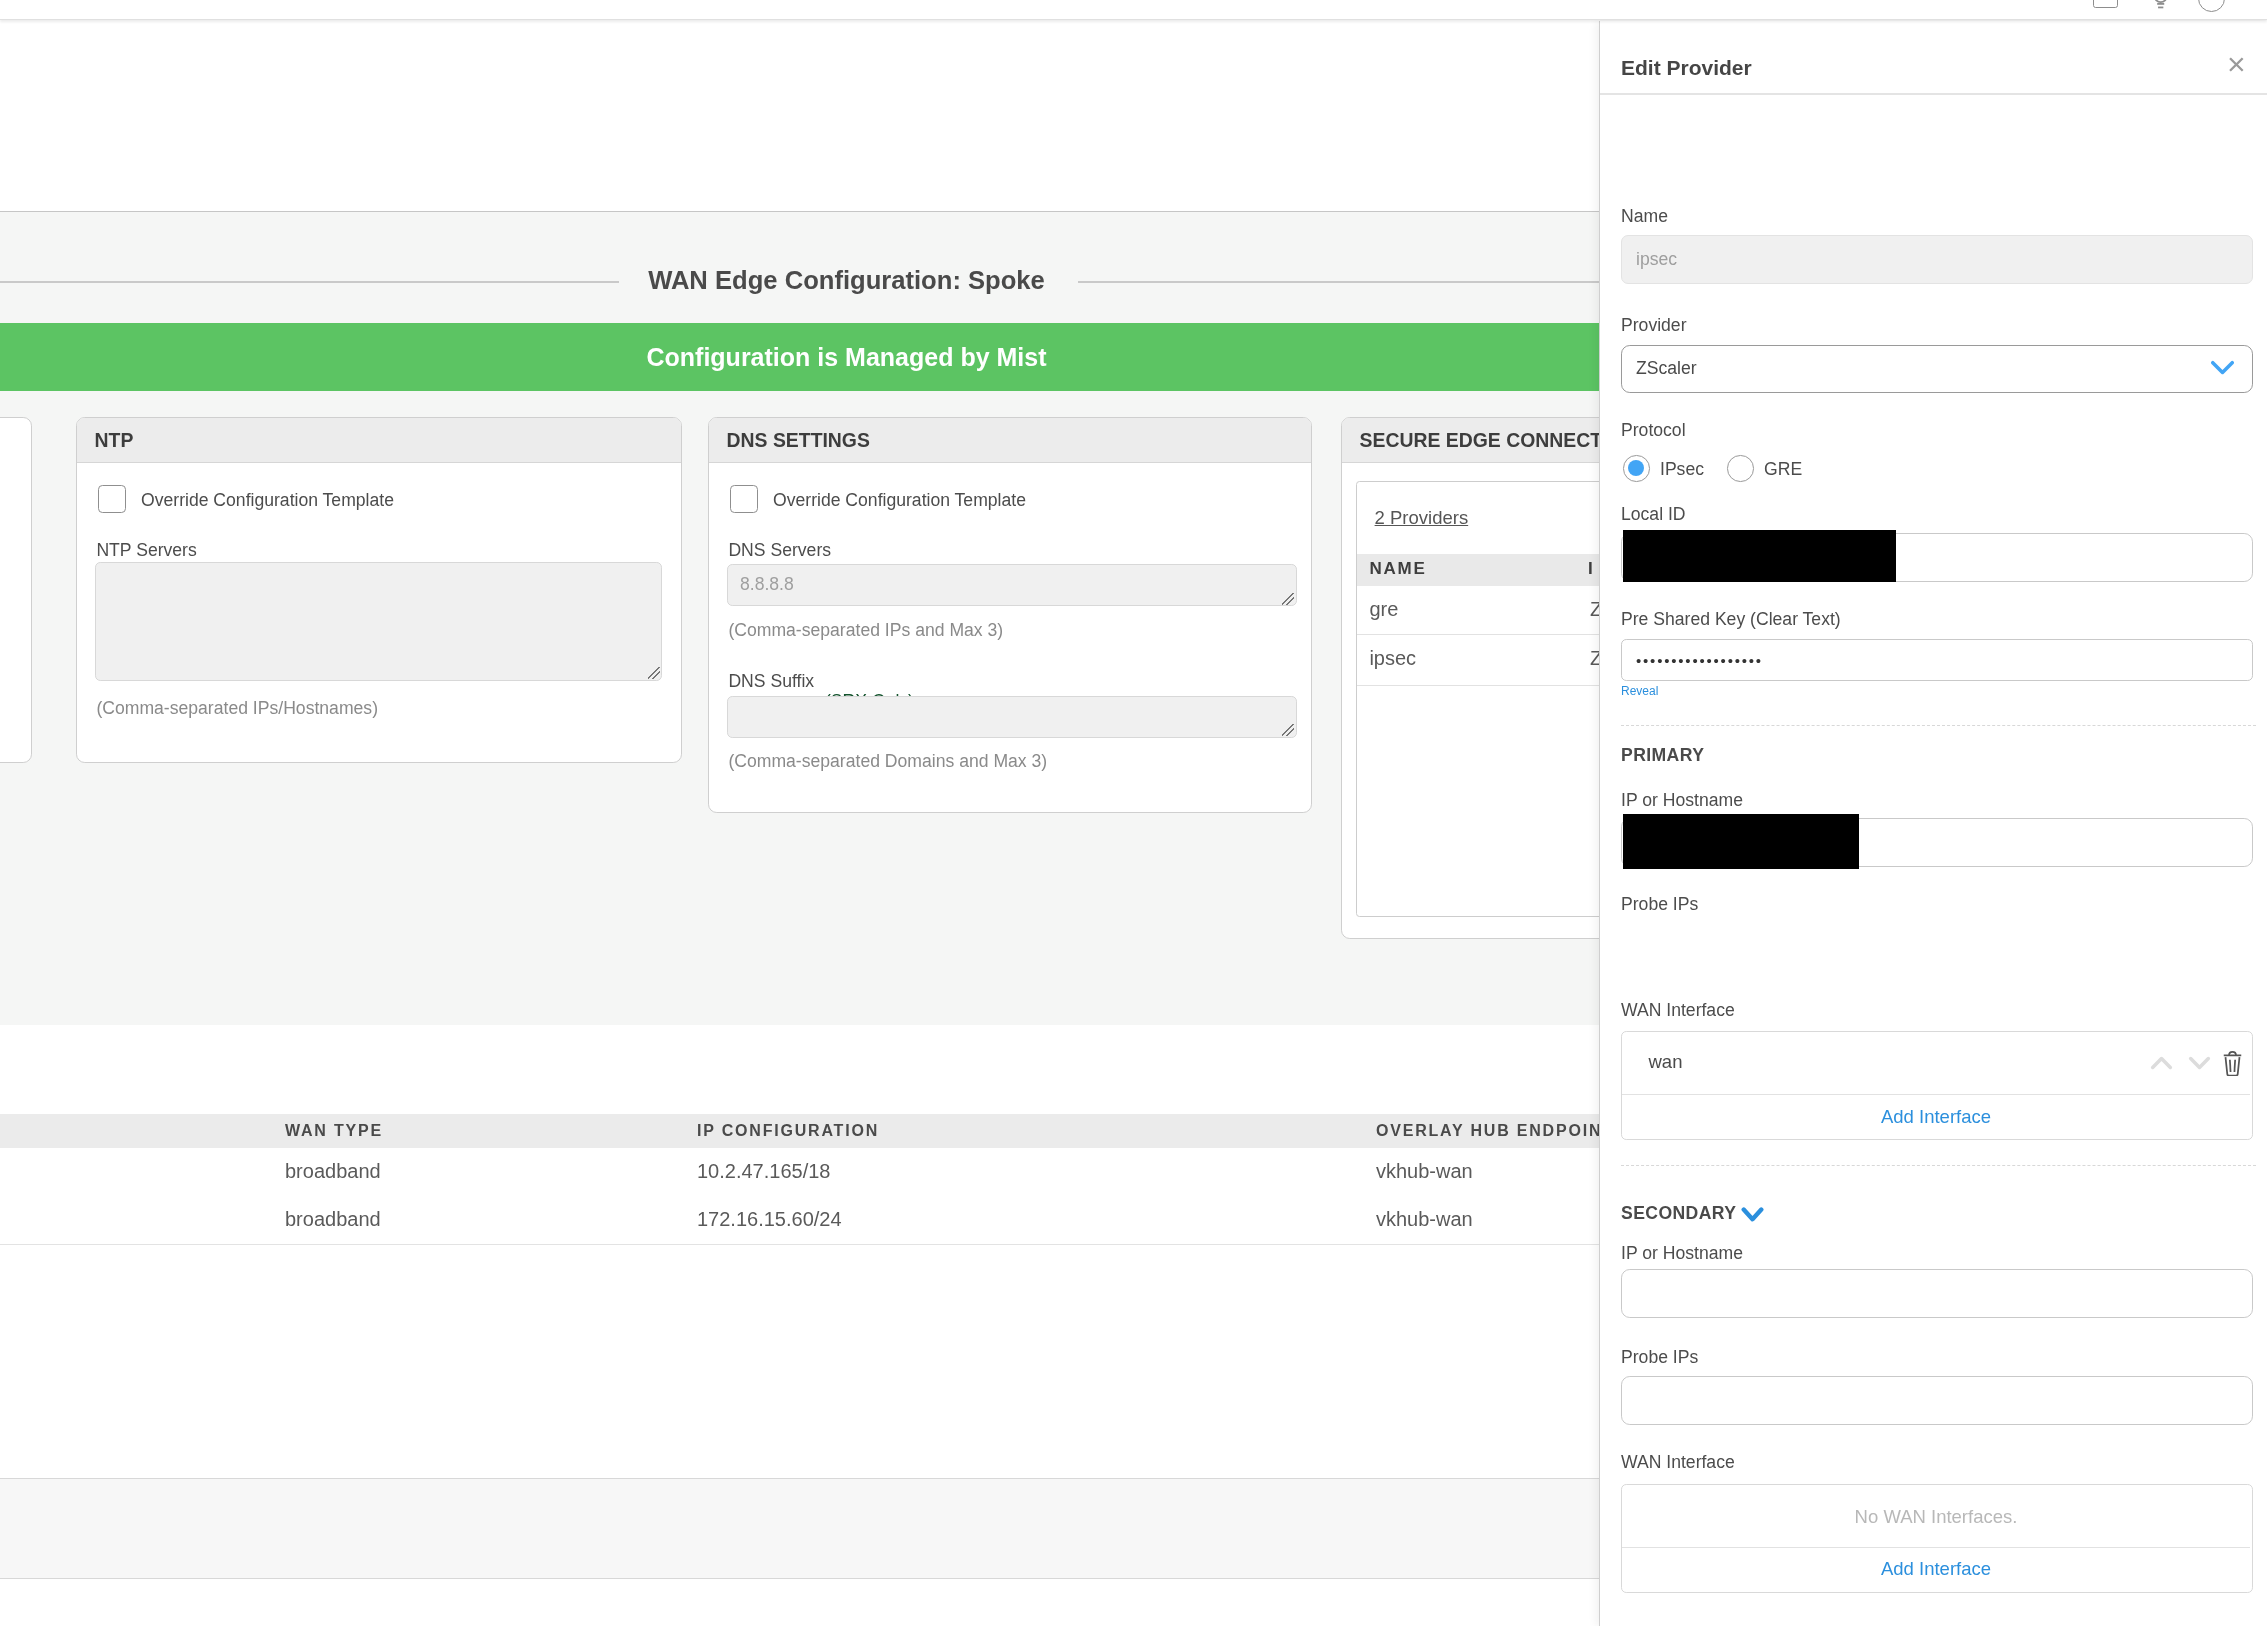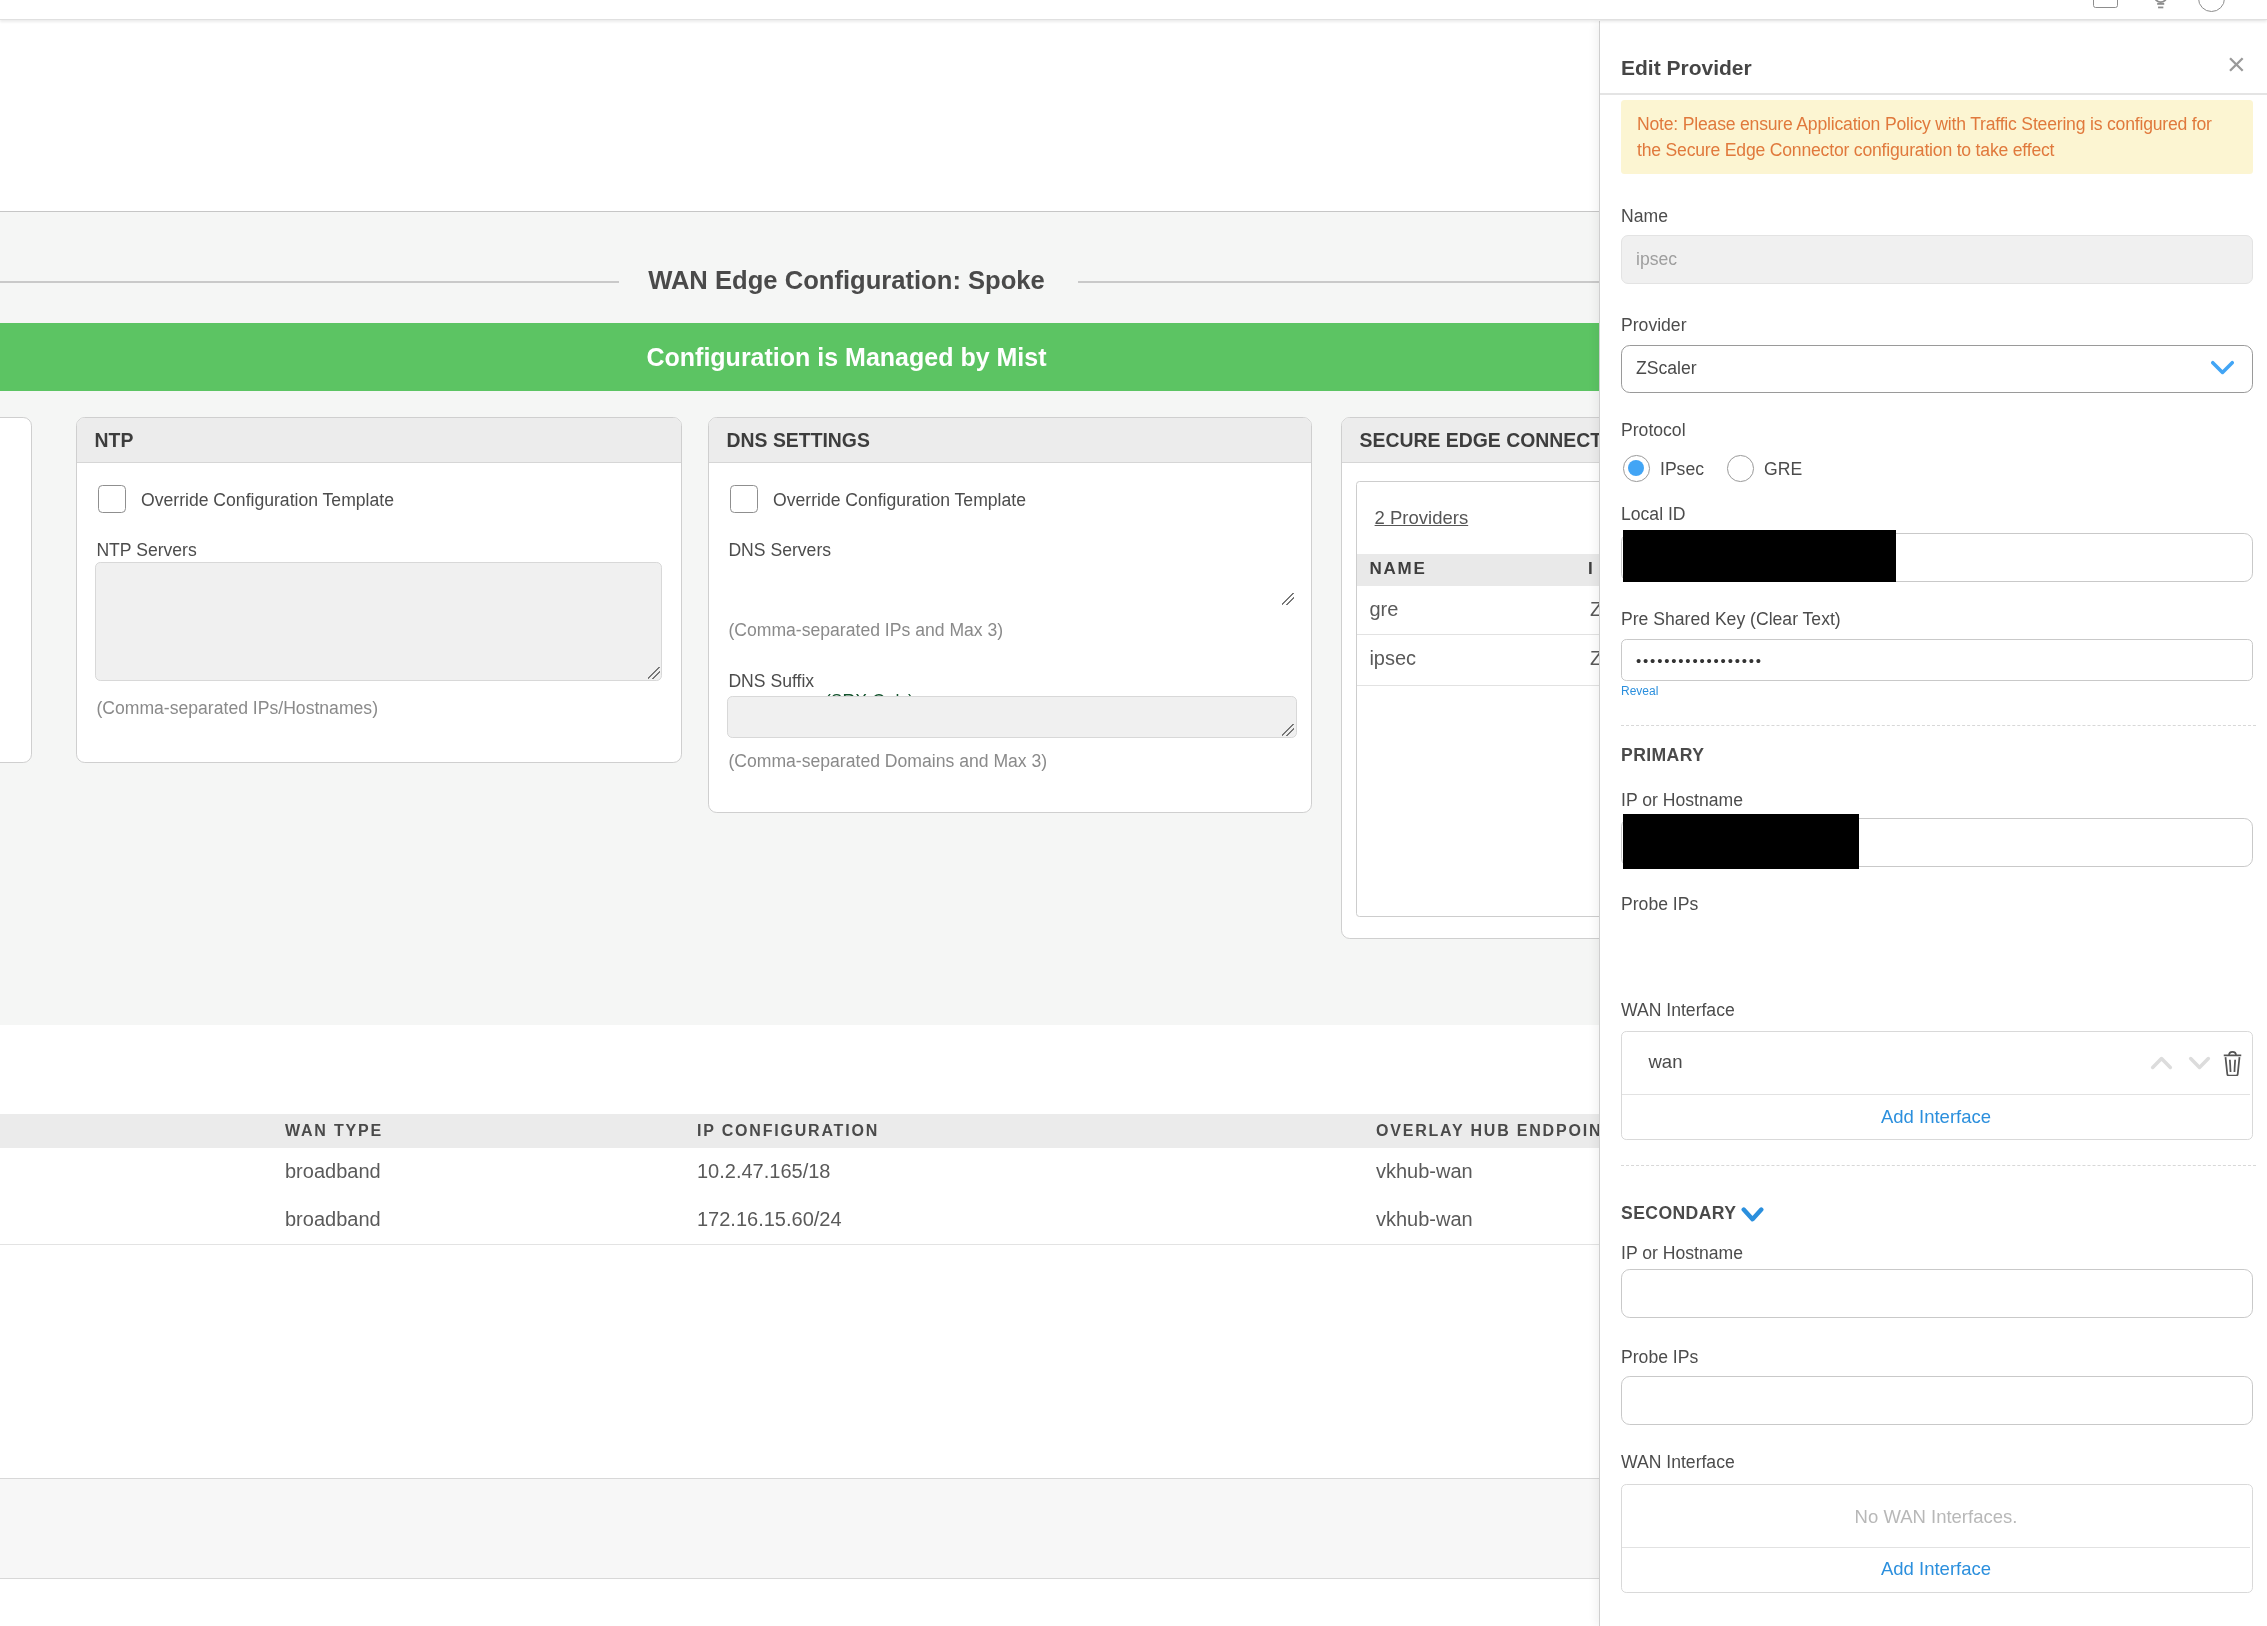--- a/index.html
+++ b/index.html
@@ -72,20 +72,21 @@
     <span class="grip" style="left:571px;top:249px;"></span>
     <span class="hint" style="position:absolute;left:19.4px;top:280px;">(Comma-separated IPs/Hostnames)</span>
   </div>
 
   <div class="abs card" style="left:708px;top:417px;width:604px;height:396px;">
     <div class="card-head"></div>
     <div class="card-title">DNS SETTINGS</div>
     <span class="cbx" style="left:21px;top:67px;"></span>
     <span class="lbl" style="position:absolute;left:64px;top:72px;">Override Configuration Template</span>
     <span class="lbl" style="position:absolute;left:19.4px;top:122px;">DNS Servers</span>
+    <textarea class="t-area" disabled="" style="left: 17.6px; top: 146px; width: 570px; height: 42px;" placeholder="8.8.8.8"></textarea>
     <span class="grip" style="left:573px;top:175px;"></span>
     <span class="hint" style="position:absolute;left:19.4px;top:202px;">(Comma-separated IPs and Max 3)</span>
     <span class="lbl" style="position:absolute;left:19.4px;top:253px;">DNS Suffix</span>
     <span class="hint" style="position:absolute;left:116px;top:253px;color:#14532d;margin-top:20px;">(SRX Only)</span>
     <textarea class="t-area" disabled="" style="left: 17.6px; top: 278px; width: 570px; height: 42px;"></textarea>
     <span class="grip" style="left:573px;top:306px;"></span>
     <span class="hint" style="position:absolute;left:19.4px;top:333px;">(Comma-separated Domains and Max 3)</span>
   </div>
 
   <div class="abs card" style="left:1341px;top:417px;width:423px;height:522px;border-radius:8.8px 0 0 8.8px;">
@@ -127,23 +128,20 @@
   </div>
 
   <div class="abs" style="left:0;top:1478px;width:1599px;height:101px;background:#f7f7f7;border-top:1.8px solid #d8d8d8;border-bottom:1.8px solid #d8d8d8;box-sizing:border-box;"></div>
 
   <div class="abs" style="left:1599px;top:21px;width:669px;height:1606px;background:#fff;border-left:1.8px solid #cfcfcf;box-shadow:-3.5px 0 8.8px rgba(0,0,0,0.06);z-index:50;">
 
     <div style="position:absolute;left:21px;top:35px;font-size:21px;font-weight:600;color:#454545;">Edit Provider</div>
     <div style="position:absolute;left:1.8px;top:26.5px;width:667px;text-align:right;padding-right:23px;box-sizing:border-box;font-size:32px;font-weight:300;color:#9a9a9a;line-height:32px;">×</div>
     <div style="position:absolute;left:0;top:72px;width:669px;height:1.8px;background:#e4e4e4;"></div>
 
-    <div style="position:absolute;left:21px;top:79px;width:632px;height:74px;background:#fcf5d2;border-radius:3.5px;box-sizing:border-box;padding:12.4px 16px;">
-      <div style="font-size:17.6px;line-height:25.6px;color:#e0793c;letter-spacing:-0.2px;">Note: Please ensure Application Policy with Traffic Steering is configured for the Secure Edge Connector configuration to take effect</div>
-    </div>
 
     <div class="lbl" style="position:absolute;left:21px;top:185px;">Name</div>
     <input class="fld" disabled="" style="left: 21px; top: 214px; width: 632px; height: 49px;" value="ipsec">
 
     <div class="lbl" style="position:absolute;left:21px;top:294px;">Provider</div>
     <div class="fld" style="left:21px;top:324px;width:632px;height:48px;line-height:44px;border-color:#9a9a9a;border-radius:8.8px;">
       <span>ZScaler</span>
       <span style="position:absolute;right:17.6px;top:14px;">
         <svg width="23" height="16" viewBox="0 0 26 18">
             <polyline points="2,3 13,14 24,3" fill="none" stroke="#42a5f5" stroke-width="4" stroke-linecap="round" stroke-linejoin="round"></polyline>

